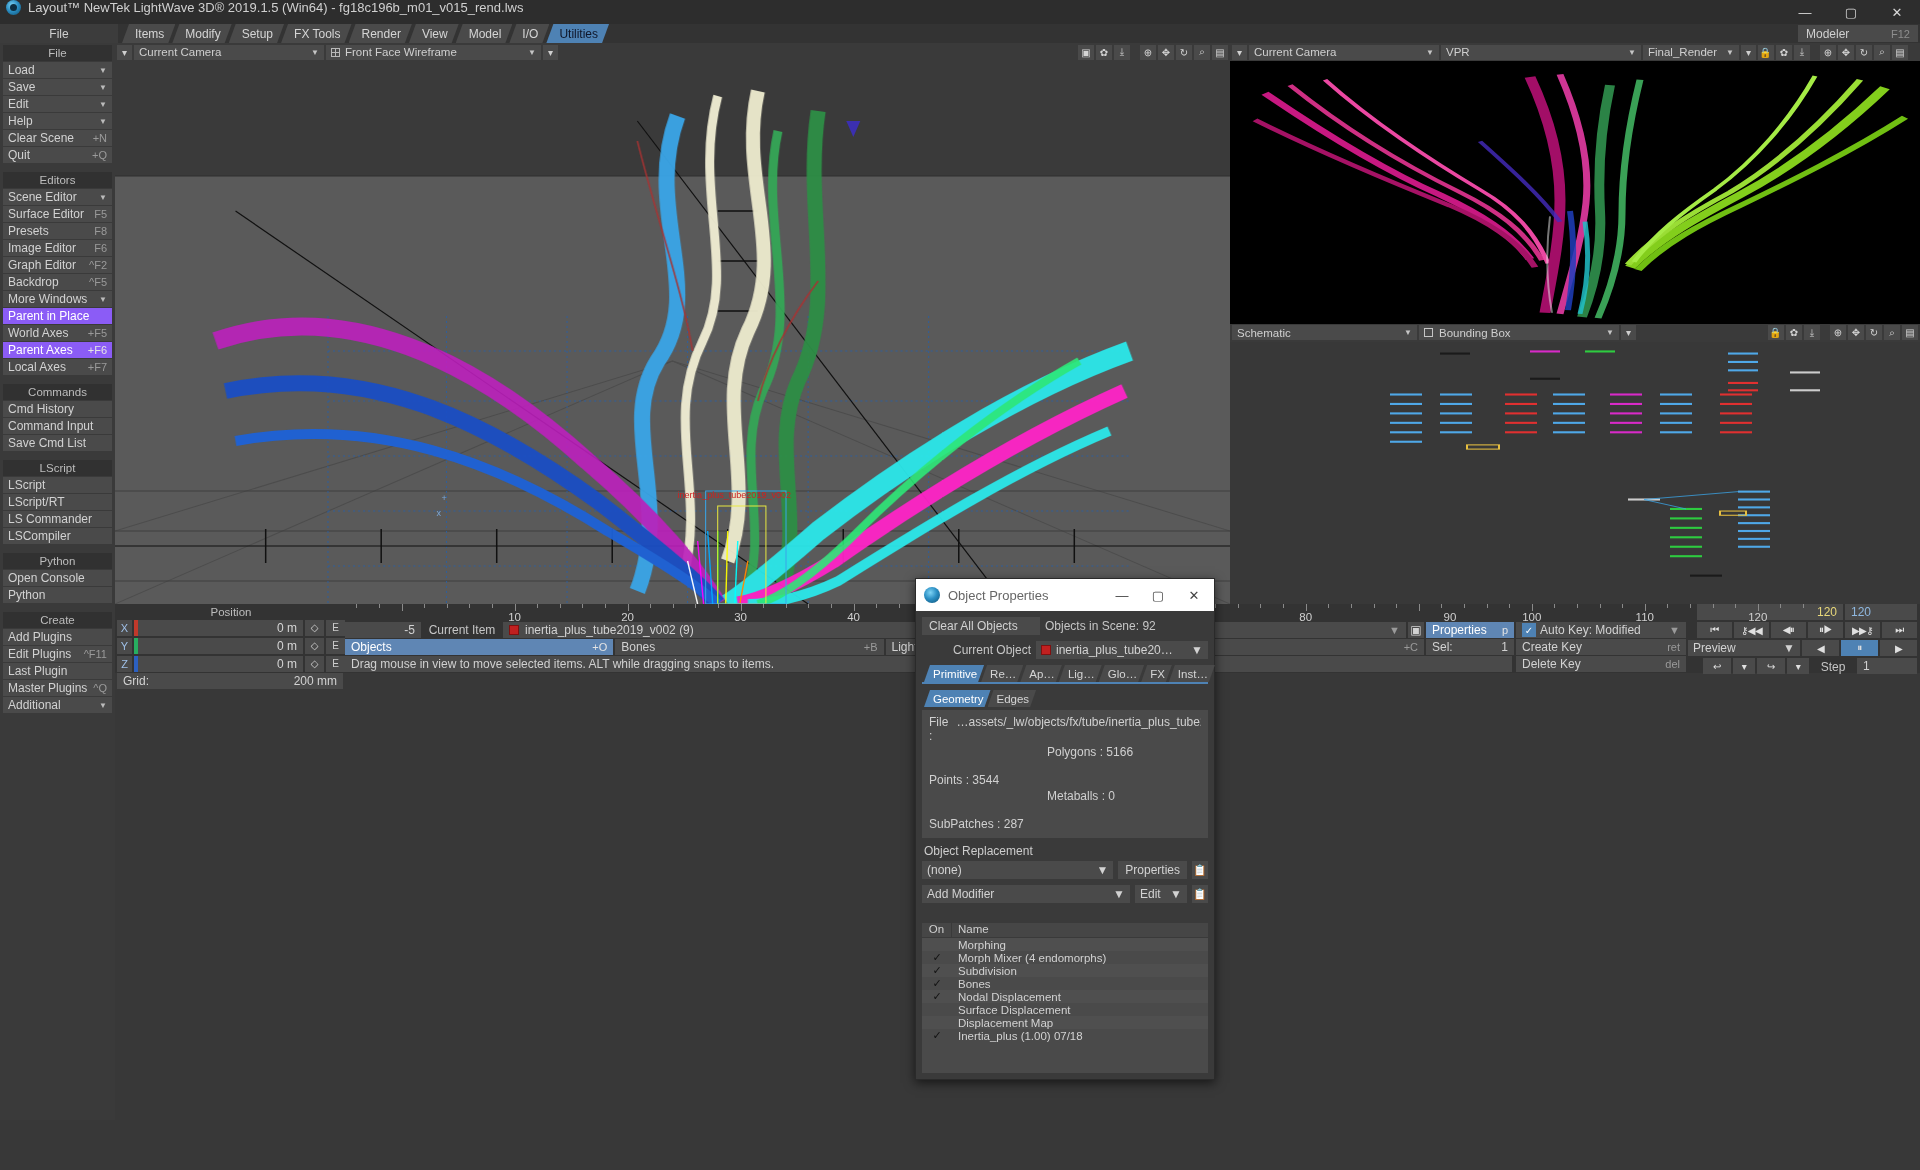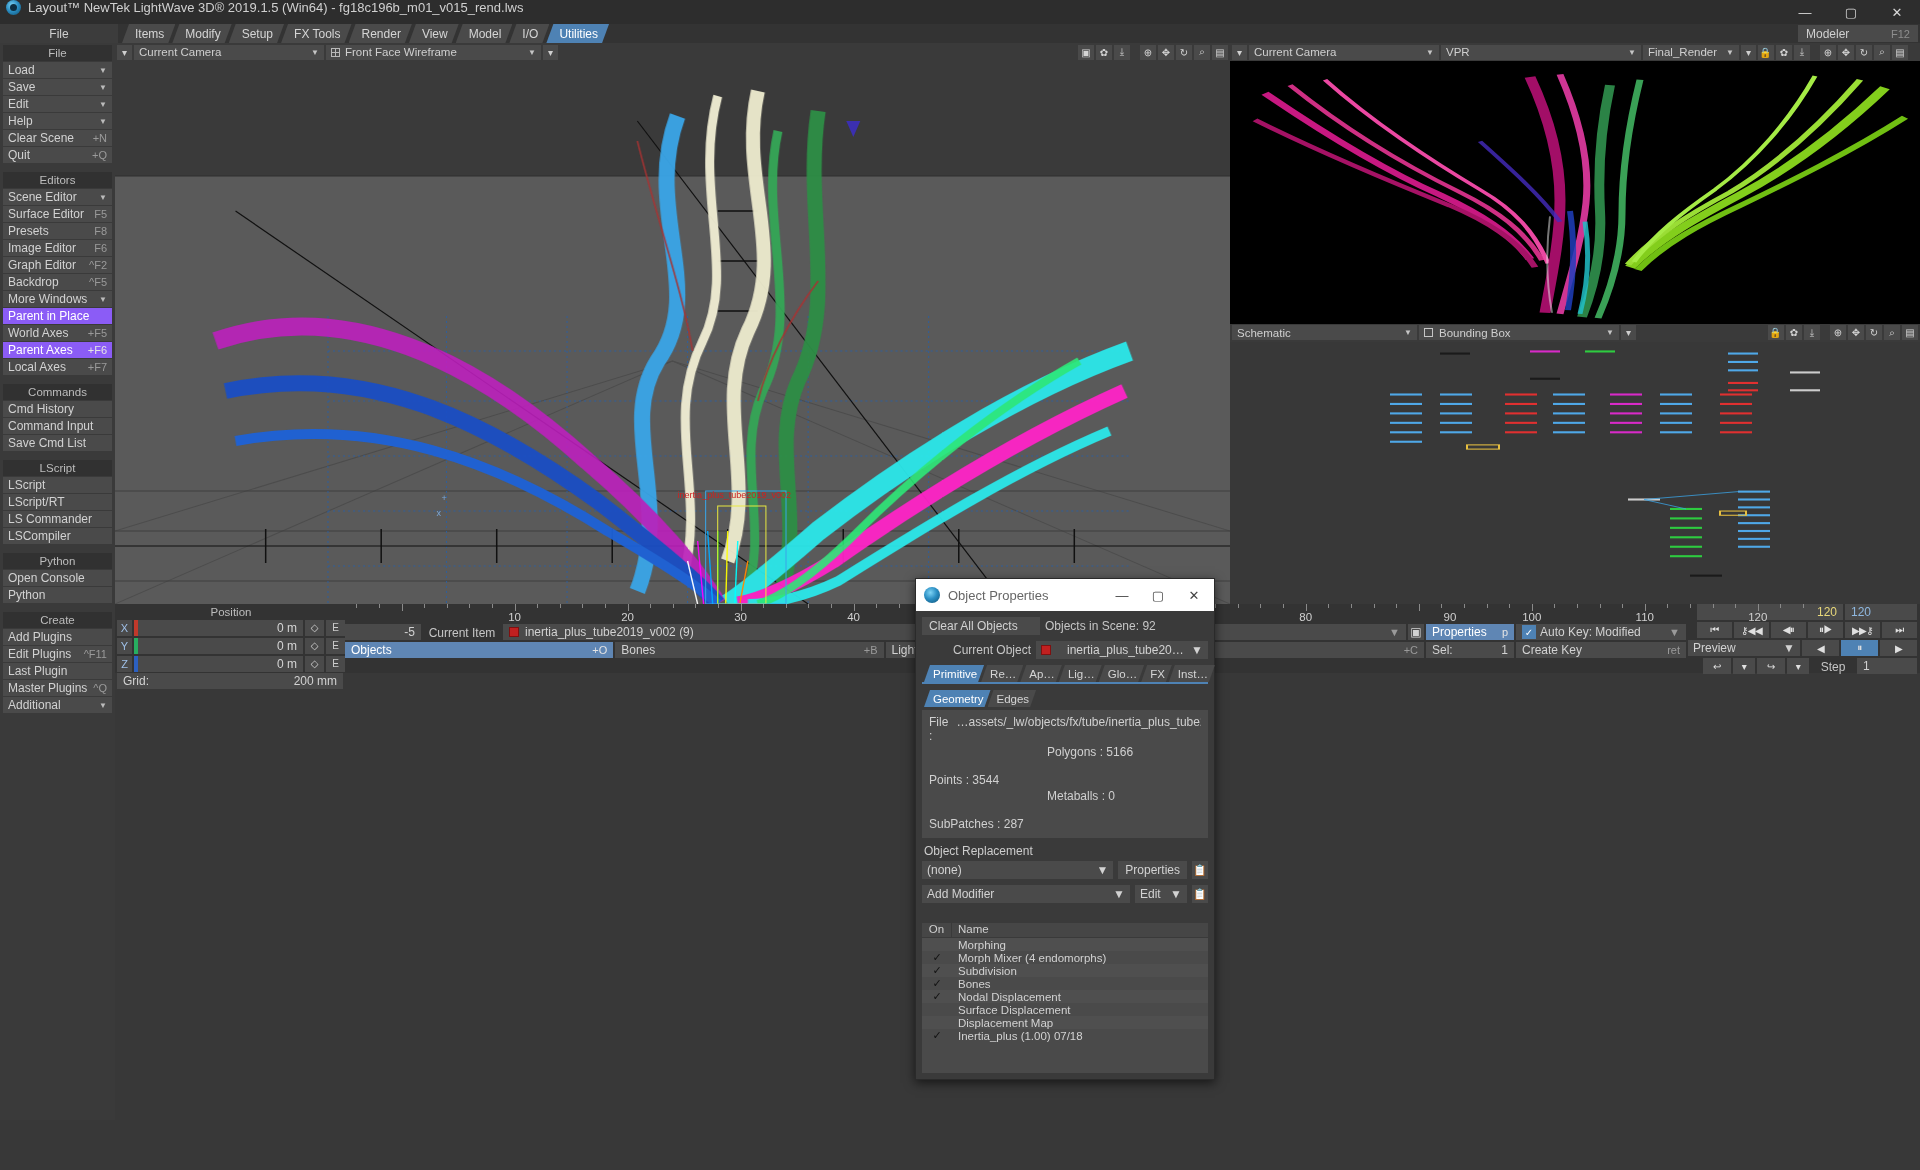--- a/index.html
+++ b/index.html
@@ -21,21 +21,21 @@
      font-size:13px; color:#d8d8d8; }
 
   
   .menurow{ height:19px; background:#333; display:flex; align-items:flex-end; position:relative;}
   .filecell{ width:118px; height:19px; background:#3c3c3c; color:#cfcfcf; font-size:12px;
      display:flex; align-items:center; justify-content:center; }
   .tabs{ display:flex; align-items:flex-end; height:19px; margin-left:4px;}
   .tab{ position:relative; height:19px; padding:0 11px 0 13px; font-size:12px; color:#d5d5d5;
      display:flex; align-items:center; background:#4a4a4a;
      clip-path: polygon(7px 0, 100% 0, calc(100% - 7px) 100%, 0% 100%); margin-right:-3px;}
-  .tab.active{ background:#4e82b4; color:#ffffff; }
+  .tab.active{ background:#4e82b4; color:#0f172a; }
   .menurow .right{ position:absolute; right:0; top:0; display:flex; height:19px; align-items:center;}
   .modelerbtn{ width:120px; height:17px; background:#4a4a4a; font-size:12px; display:flex;
      align-items:center; justify-content:space-between; padding:0 8px; color:#d0d0d0; margin-right:2px;}
   .modelerbtn .key{ color:#8e8e8e; font-size:11px;}
 
   
   .body{ display:flex; height:1077px; }
 
   
   .sidebar{ width:115px; flex:0 0 115px; background:#3a3a3a; padding:2px 3px 0 3px;
@@ -783,20 +783,27 @@
             <div class="cell" style="width:88px">
               <span>Sel:</span>
               <span>1</span>
             </div>
             <div class="cell" style="width:170px">
               <span>Create Key</span>
               <span class="key">ret</span>
             </div>
           </div>
 
+          <div class="rowb">
+            <div class="statusbar" style="flex:1">Drag mouse in view to move selected items. ALT while dragging snaps to items.</div>
+            <div class="cell" style="width:170px">
+              <span>Delete Key</span>
+              <span class="key">del</span>
+            </div>
+          </div>
         </div>
 
         <div class="br">
           <div class="trow">
             <div class="stepcell" style="width:146px;justify-content:flex-end;color:#e8d87a">120</div>
             <div class="endbox">120</div>
           </div>
           <div class="trow" id="transport">
               <div class="tbtn" style="min-width: 35px;">⏮</div>
               <div class="tbtn" style="min-width: 35px;">⚷◀◀</div>
@@ -836,21 +843,21 @@
       <div class="dbtn">✕</div>
     </div>
     <div class="dlg-body">
       <div class="row">
         <div class="btn" style="width:118px">Clear All Objects</div>
         <div class="lab" style="flex:1">Objects in Scene: 92</div>
       </div>
       <div class="row">
         <div class="lab" style="flex:1;text-align:right">Current Object</div>
         <div class="ddl" style="width:172px">
-          <span style="display:flex;align-items:center;gap:16px">
+          <span style="display:flex;align-items:center;gap:5px">
             <span style="display:inline-block;width:10px;height:10px;background:#c02020;border:1px solid #801010"></span>
             <span>inertia_plus_tube20…</span>
           </span>
           <span class="chev">▼</span>
         </div>
       </div>
       <div class="dtabs" id="dlg-tabs">
           <div class="dtab active">Primitive</div>
           <div class="dtab">Re…</div>
           <div class="dtab">Ap…</div>

